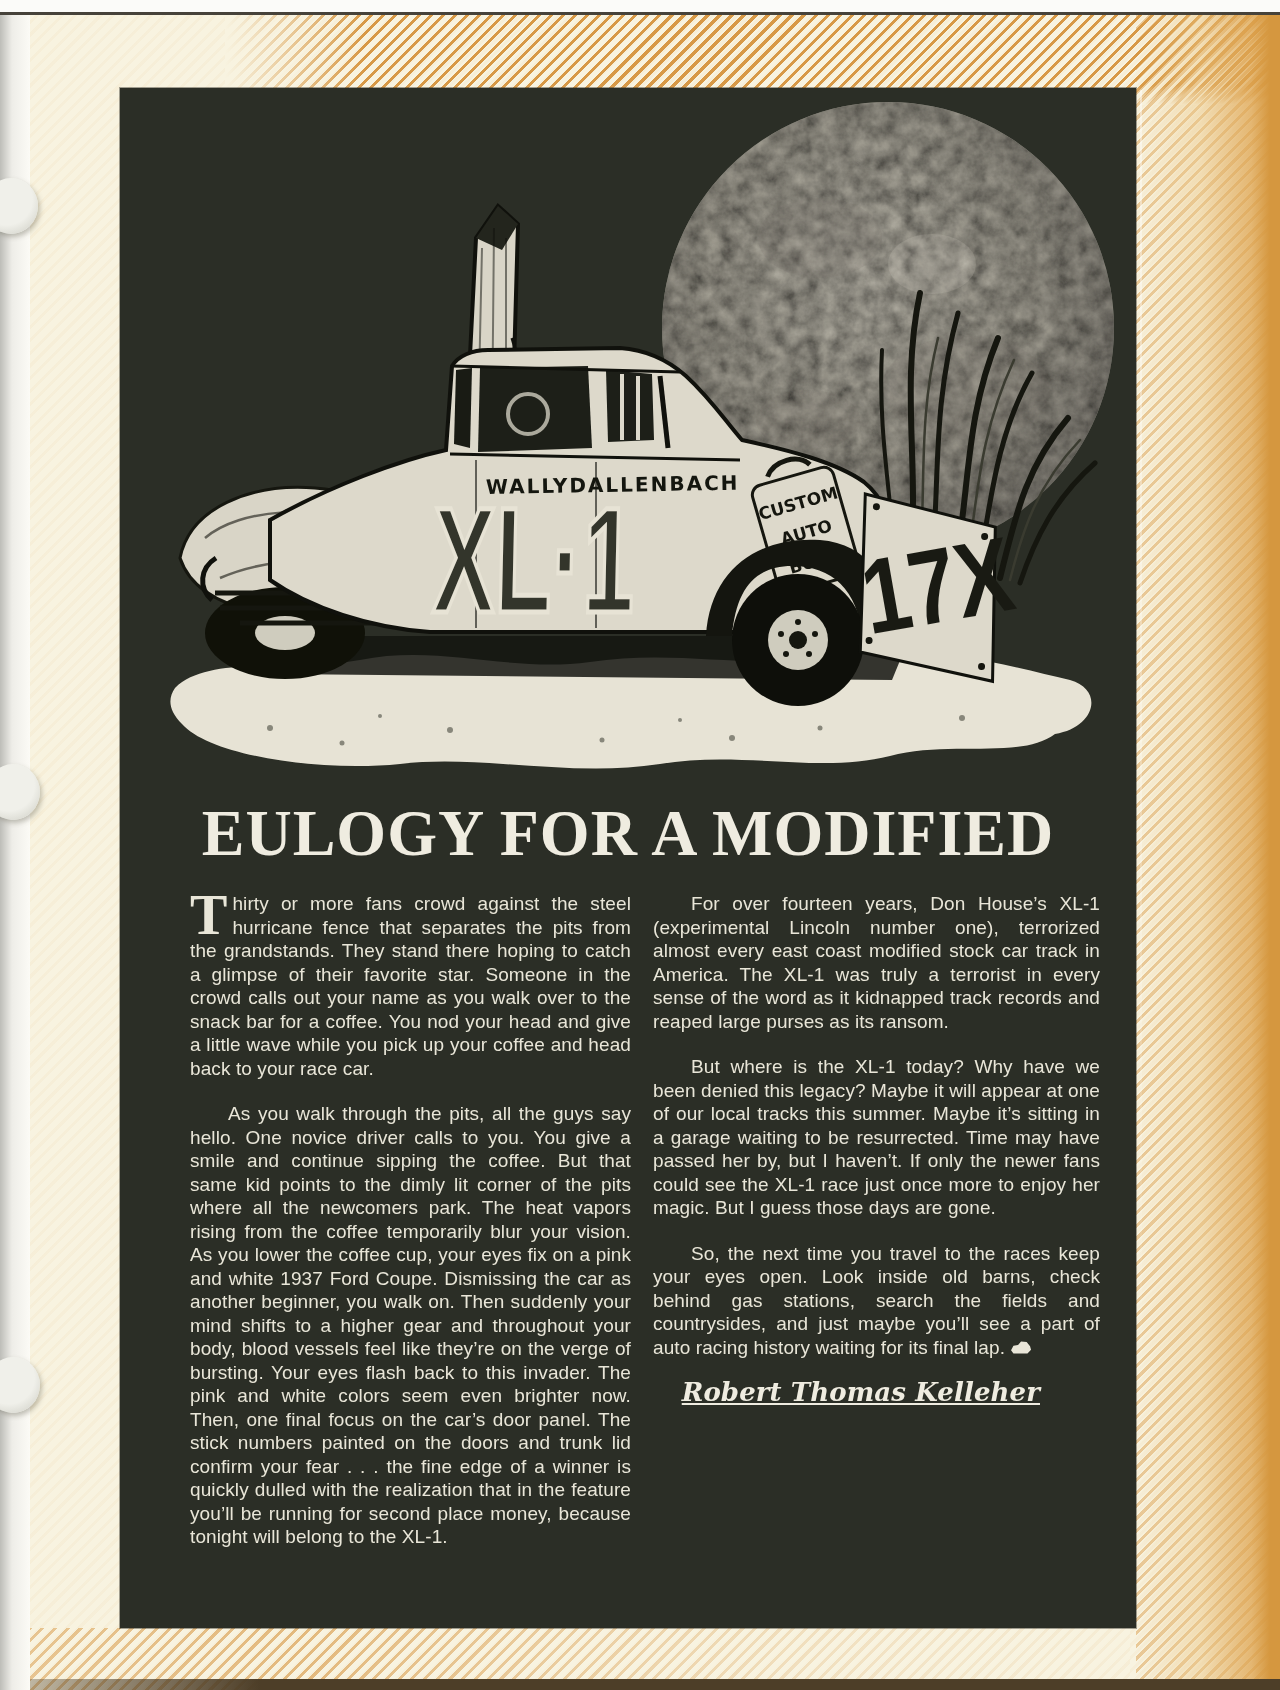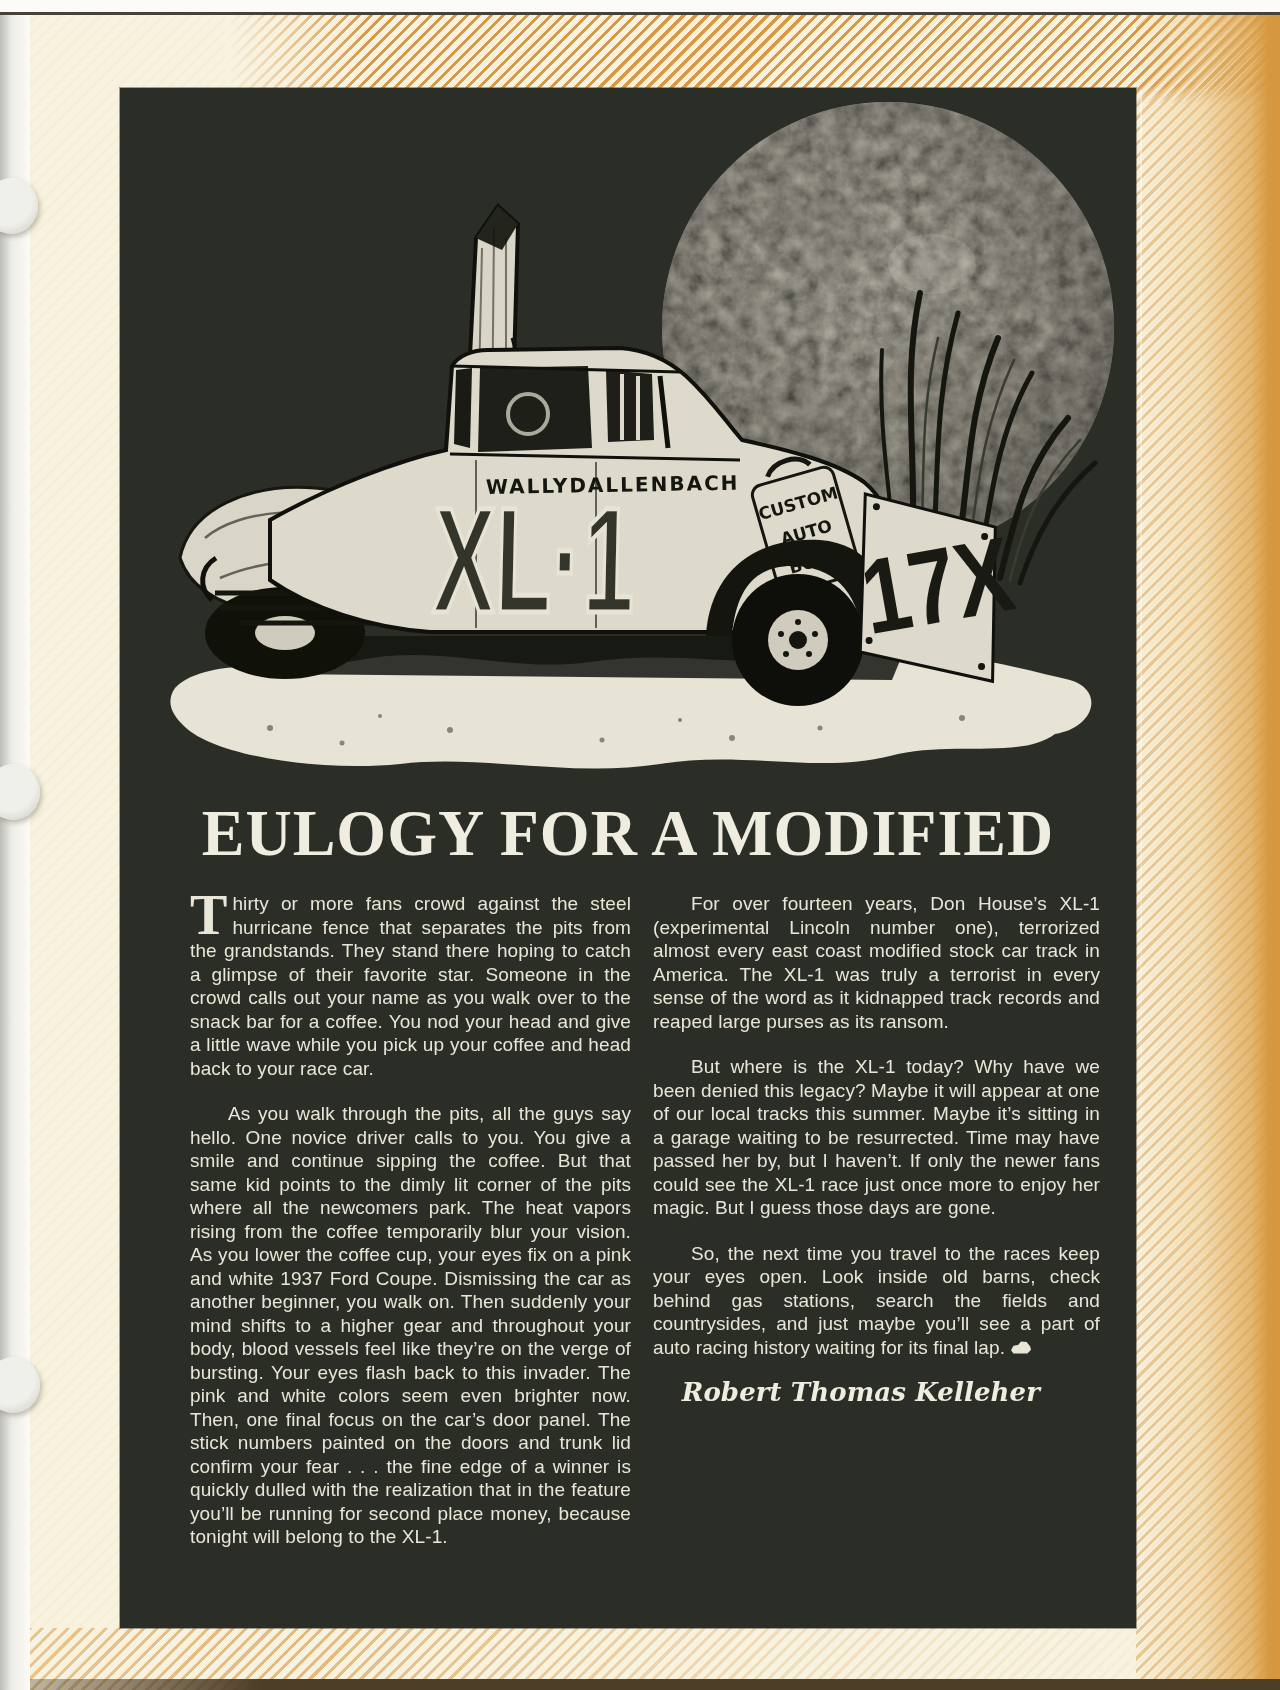--- a/index.html
+++ b/index.html
@@ -44,21 +44,21 @@
   .col{text-align:justify;font-size:19px;line-height:23.5px;letter-spacing:.1px;}
   .col-left{width:442px;}
   .col-right{width:448px;}
   .col p{margin:0 0 22px;text-indent:38px;}
   .col p.p-dropcap{text-indent:0;}
   .dropcap{float:left;font-size:56px;line-height:41px;padding:3px 5px 0 0;font-weight:700;
       font-family:"Liberation Serif",serif;}
   .endmark{display:inline-block;width:20px;height:13px;background:#e9e6d8;margin-left:6px;
       clip-path:polygon(0 75%,12% 40%,35% 35%,50% 8%,78% 12%,95% 45%,100% 72%,82% 100%,12% 100%);}
   .byline{margin:16px 60px 0 0;text-align:right;color:#efece0;
-      font-family:"DejaVu Serif",serif;font-style:italic;font-weight:700;font-size:26px;}
+      font-family:"DejaVu Serif",serif;font-style:italic;font-weight:700;font-size:26px;text-decoration:underline;}
 </style>
 </head>
 <body>
 
 <div class="abs page"></div>
 <div class="abs stripe-top"></div>
 <div class="abs stripe-right"></div>
 <div class="abs stripe-bottom"></div>
 <div class="abs bottom-edge"></div>
 <div class="abs left-strip"></div>

